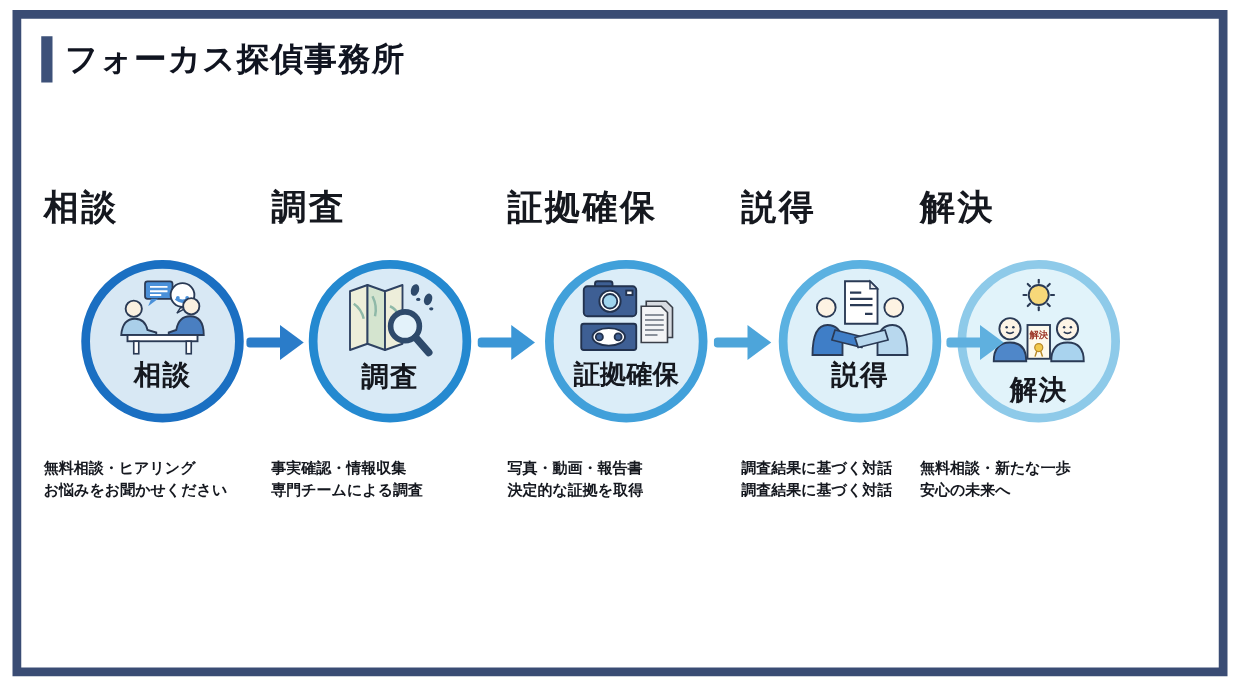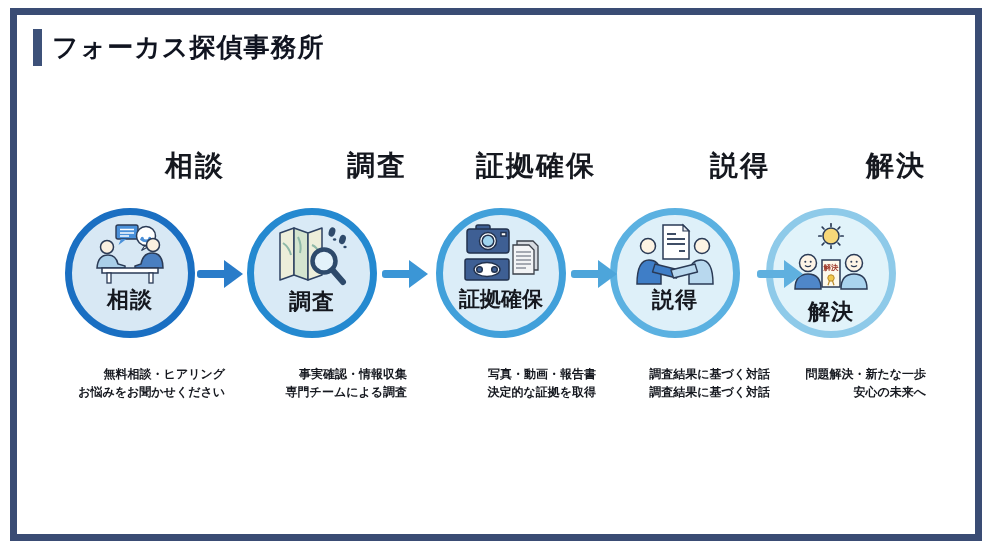--- a/index.html
+++ b/index.html
@@ -15,21 +15,21 @@
   .header{
     position:absolute;left:33px;top:29px;display:flex;align-items:center;
   }
   .accent-bar{
     width:9px;height:37px;background:#3d5179;margin-right:10px;flex:0 0 auto;
   }
   .page-title{
     font-size:26px;font-weight:bold;letter-spacing:1px;color:#101420;line-height:37px;
   }
   .step{
-    position:absolute;top:146px;width:190px;text-align:right;
+    position:absolute;top:146px;width:190px;text-align:left;
   }
   .step-title{
     font-size:28px;font-weight:bold;letter-spacing:2px;color:#15181f;
     height:40px;line-height:40px;margin-bottom:22px;white-space:nowrap;
   }
   .circle{
     width:130px;height:130px;margin:0 auto;border-radius:50%;
     border:7px solid #1a6fc2;background:#d8e8f4;box-sizing:border-box;
     display:flex;flex-direction:column;align-items:center;justify-content:flex-start;
     padding-top:8px;
@@ -40,21 +40,21 @@
     margin-top:0;white-space:nowrap;
   }
   .circle-label.tight{letter-spacing:0;font-size:21px;}
   .step-desc{
     margin-top:27px;font-size:12px;font-weight:bold;line-height:1.5;
     color:#15181f;white-space:nowrap;
   }
   .arrow{position:absolute;top:256px;width:48px;height:36px;}
   
   .step-1{left:35px;} .step-2{left:217px;} .step-3{left:406px;}
-  .step-4{left:580px;} .step-5{left:736px;}
+  .step-4{left:593px;} .step-5{left:736px;}
   .arrow-1{left:197px;} .arrow-2{left:382px;} .arrow-3{left:571px;} .arrow-4{left:757px;}
 </style>
 </head>
 <body>
 
 <div class="frame" style="border-color: rgb(58, 76, 116);"></div>
 
 <div class="header">
   <div class="accent-bar" style="background-color: rgb(61, 81, 121);"></div>
   <div class="page-title">フォーカス探偵事務所</div>
@@ -207,21 +207,21 @@
       <path d="M60 42.5 q3 2.4 6 0" stroke="#2a3a55" fill="none" stroke-width="1.2"></path>
       <path d="M50 66 q0 -15 13 -15 q13 0 13 15 z" fill="#a9d3ee" stroke="#2a3a55" stroke-width="1.5"></path>
       <rect x="31" y="37" width="18" height="27" fill="#fdf9ec" stroke="#2a3a55" stroke-width="1.5"></rect>
       <text x="40" y="47" font-size="7.5" font-weight="bold" text-anchor="middle" fill="#9c3527">解決</text>
       <circle cx="40" cy="55" r="3.2" fill="#f2c94c" stroke="#b98a2a" stroke-width="1"></circle>
       <path d="M38.5 57.8 l-1.5 4.5 M41.5 57.8 l1.5 4.5" stroke="#b98a2a" stroke-width="1.2"></path>
     </svg>
     <div class="circle-label">解決</div>
   </div>
   <div class="step-desc">
-    <div>問題解決・新たな一歩</div>
+    <div>無料相談・新たな一歩</div>
     <div>安心の未来へ</div>
   </div>
 </div>
 
 <svg class="arrow arrow-1" viewBox="0 0 48 36" style="fill: rgb(42, 124, 201);">
   <rect x="0" y="14" width="30" height="8" rx="3"></rect>
   <polygon points="27,4 46,18 27,32" stroke-linejoin="round"></polygon>
 </svg>
 <svg class="arrow arrow-2" viewBox="0 0 48 36" style="fill: rgb(59, 150, 214);">
   <rect x="0" y="14" width="30" height="8" rx="3"></rect>

